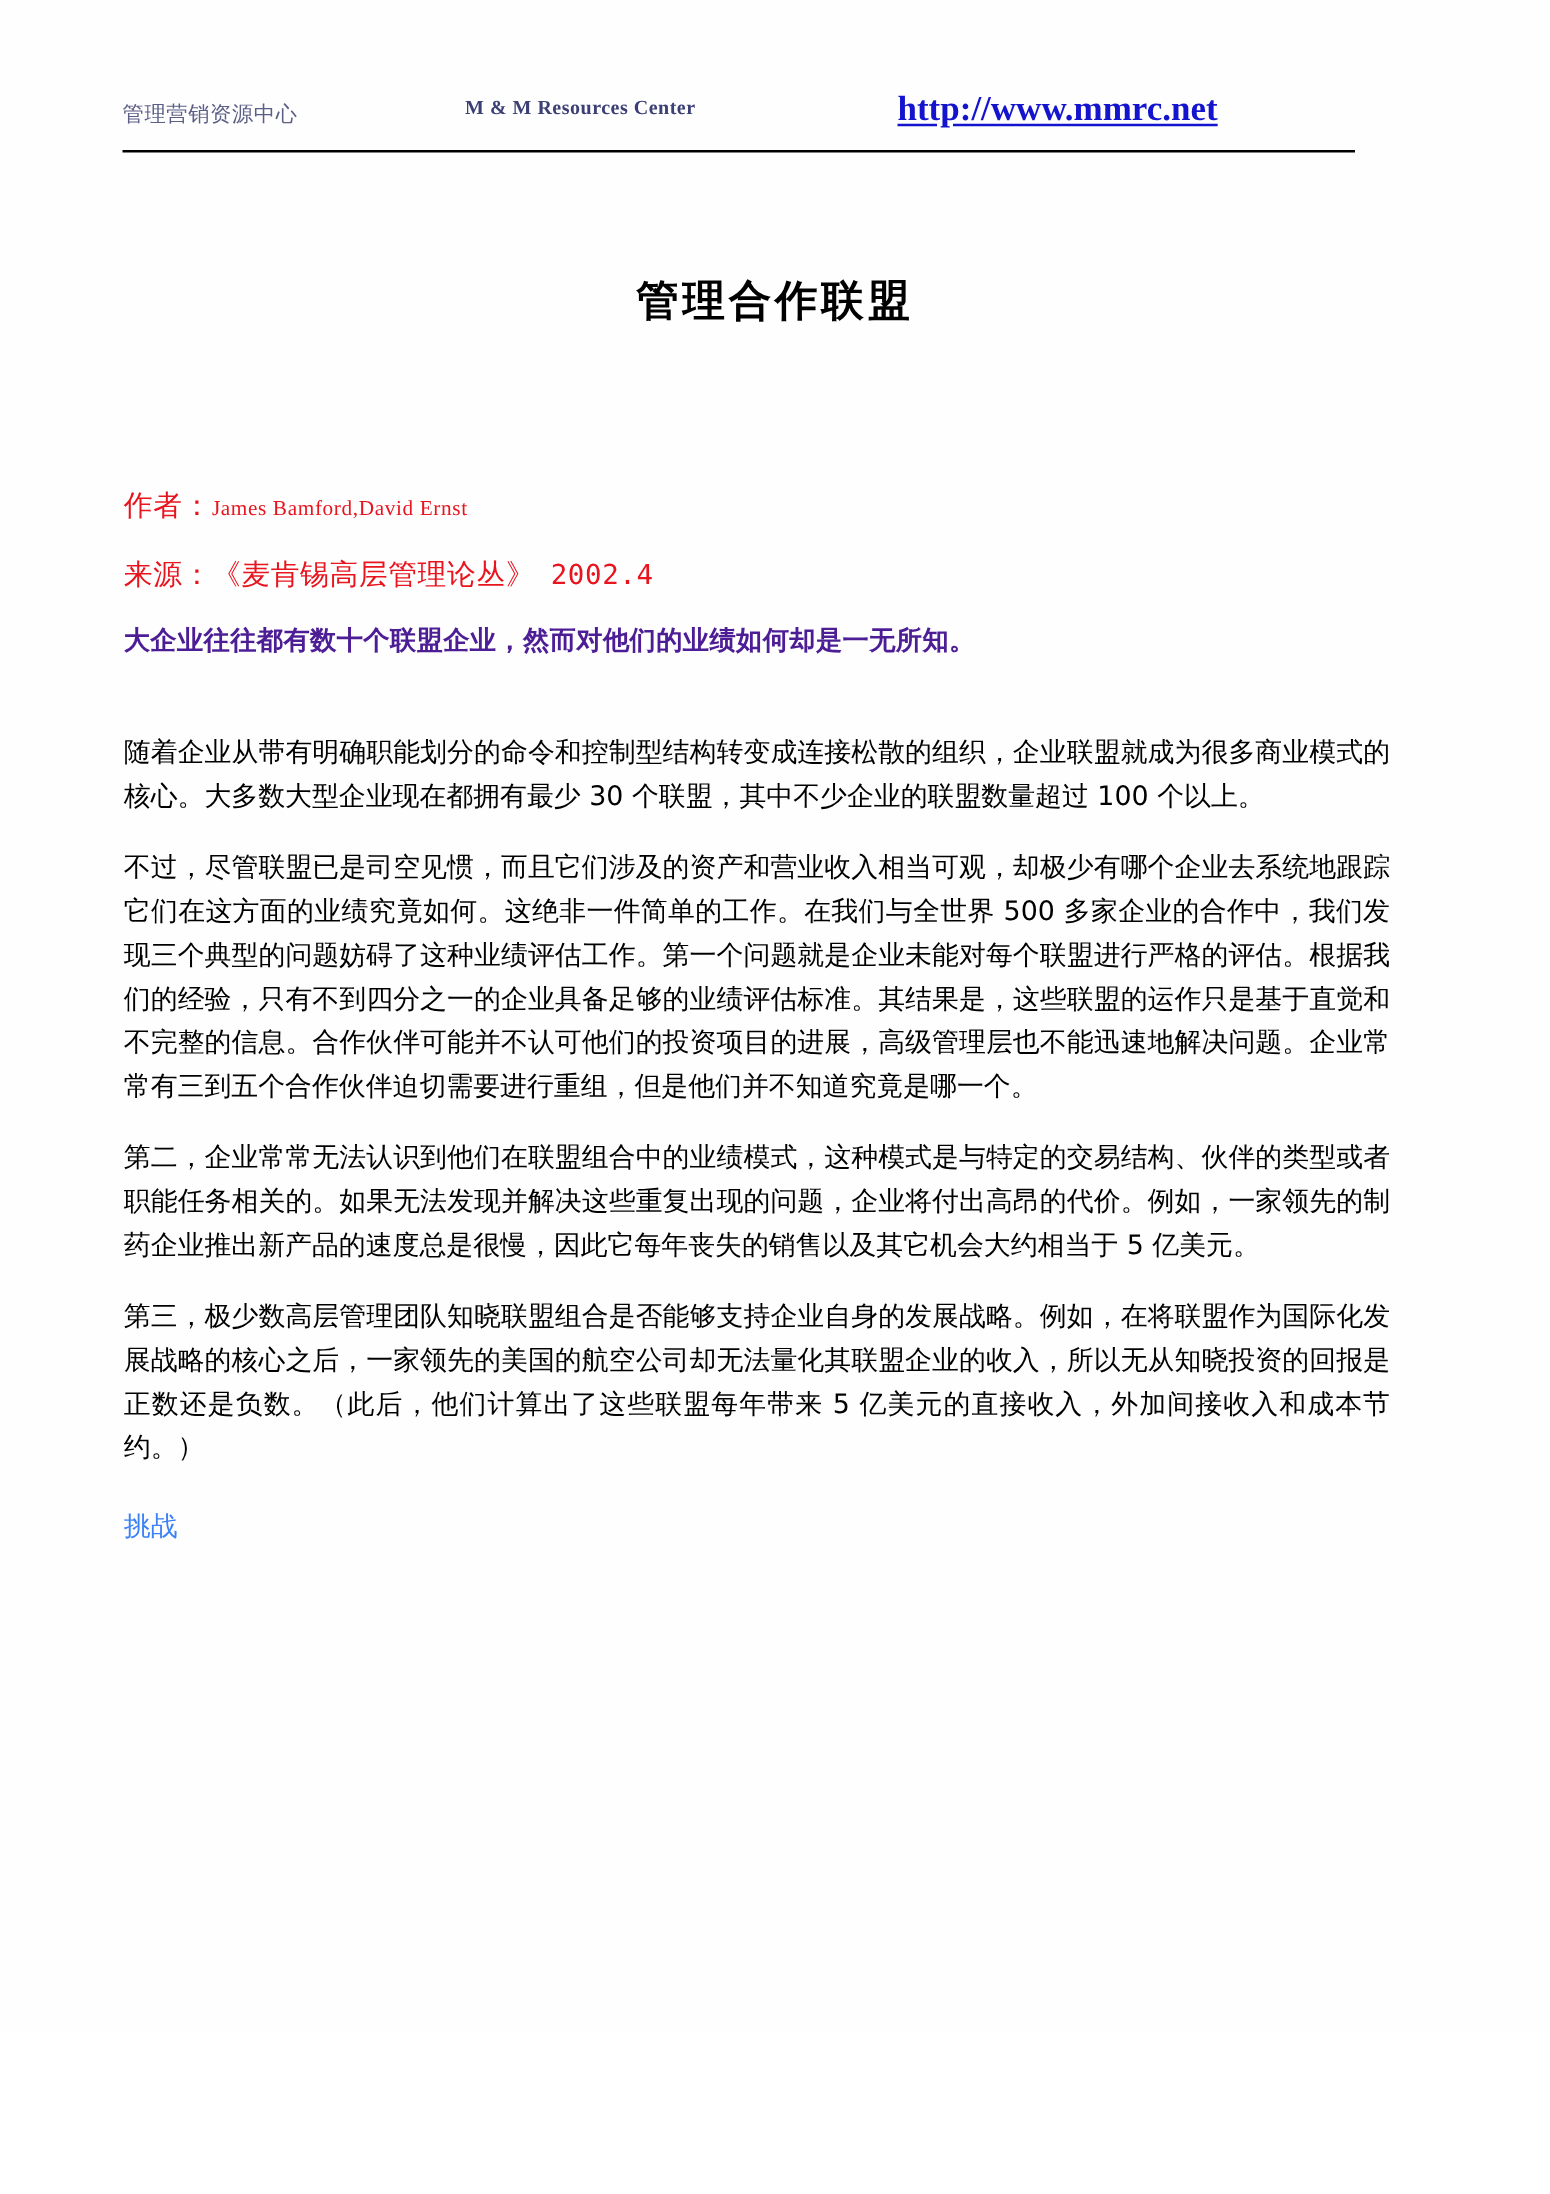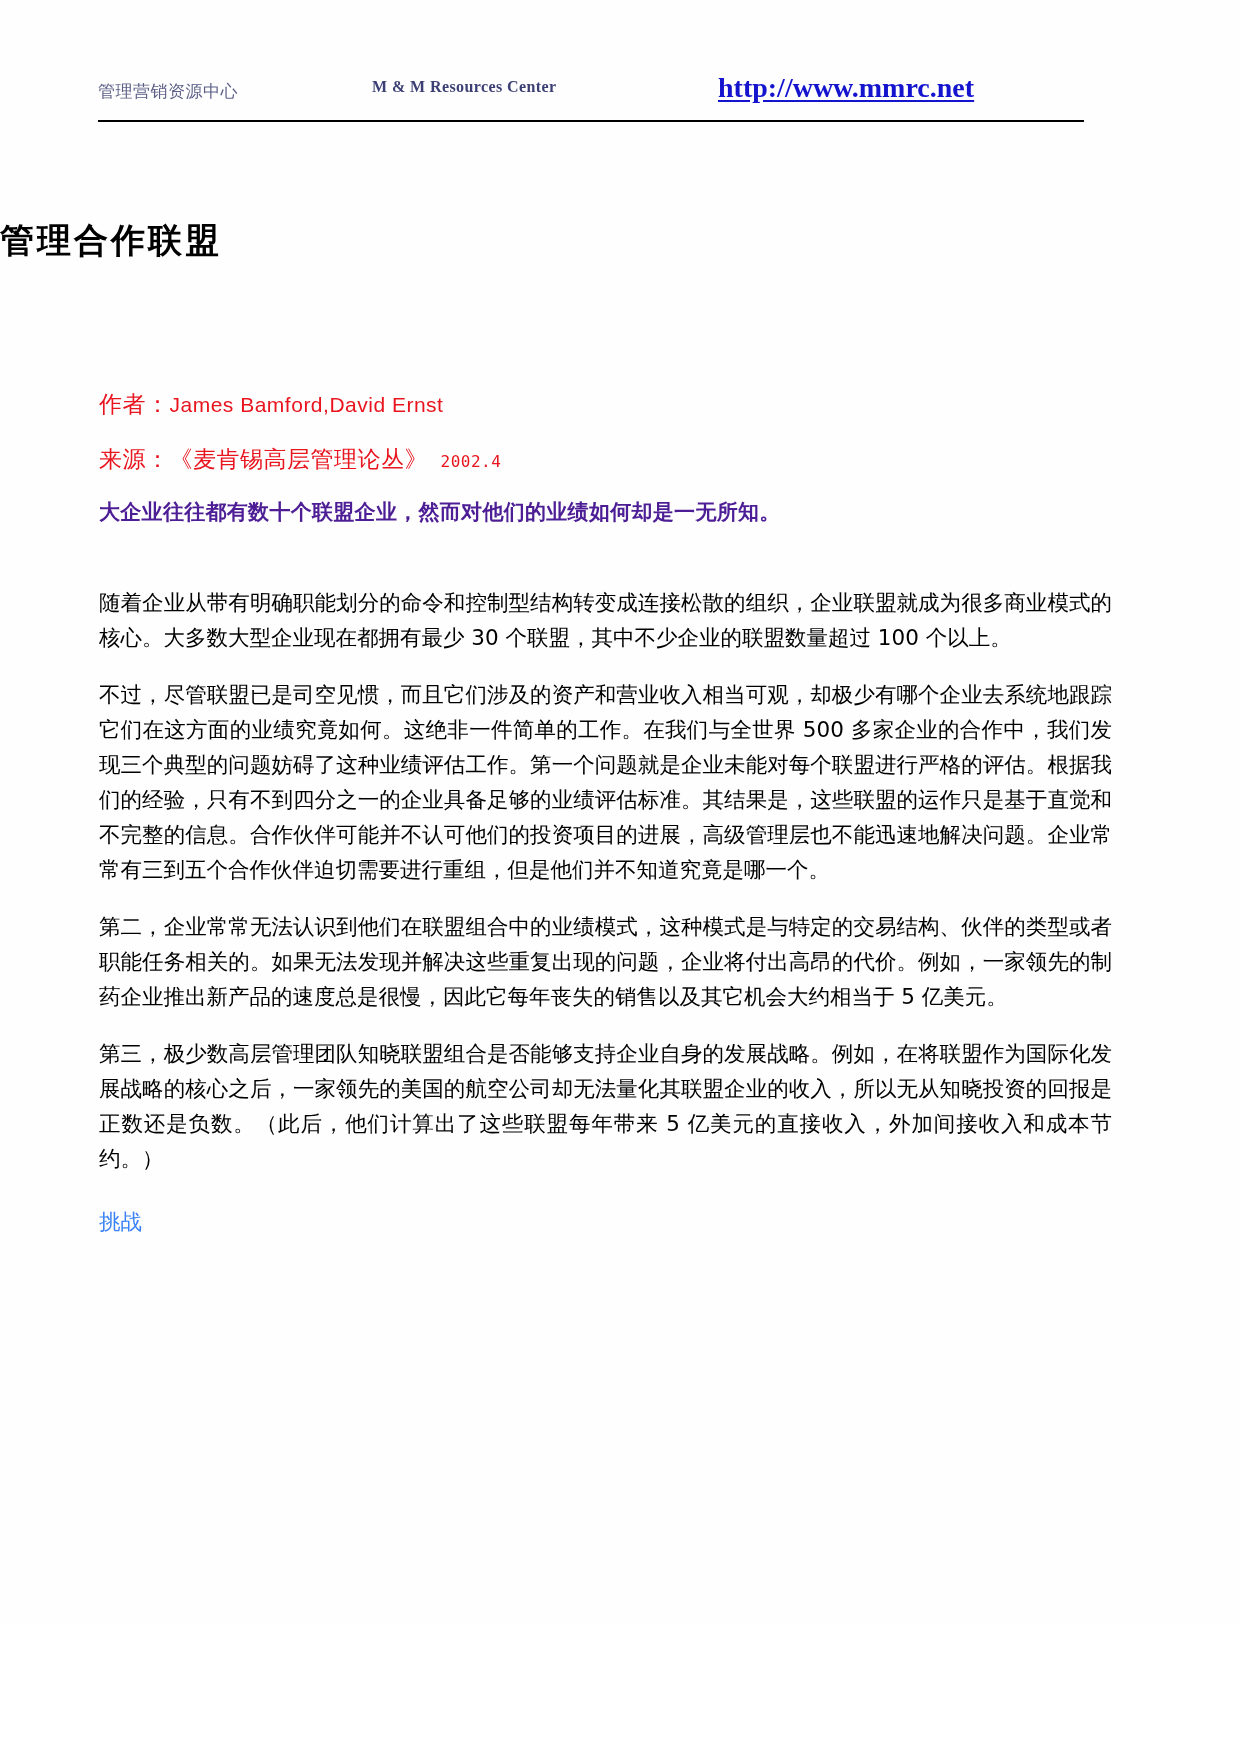--- a/index.html
+++ b/index.html
@@ -74,55 +74,55 @@
     height: 0;
     border-top: 2px solid #000000;
   }
 
   
   .doc-title {
     position: absolute;
     left: 0;
     top: 218px;
     width: 1240px;
-    text-align: left;
+    text-align: center;
     font-family: "DejaVu Serif", "Liberation Serif", serif;
     font-weight: bold;
     font-size: 34px;
     letter-spacing: 3px;
     color: #000000;
   }
 
   
   .meta-author {
     position: absolute;
     left: 99px;
     top: 389px;
     font-size: 23px;
     color: #e8141e;
     white-space: nowrap;
     letter-spacing: 0.5px;
   }
   .meta-author .latin {
-    font-family: Liberation Sans, sans-serif;
-    font-size: 21px;
+    font-family: Liberation Serif, serif;
+    font-size: 17px;
     letter-spacing: 0.5px;
   }
   .meta-source {
     position: absolute;
     left: 99px;
     top: 444px;
     font-size: 23px;
     color: #e8141e;
     white-space: nowrap;
     letter-spacing: 0.5px;
   }
   .meta-source .num {
     font-family: "DejaVu Sans Mono", "Liberation Mono", monospace;
-    font-size: 16px;
+    font-size: 22px;
     text-align: right;
   }
 
   .subtitle {
     position: absolute;
     left: 99px;
     top: 498px;
     width: 1010px;
     font-family: "DejaVu Sans", "Liberation Sans", sans-serif;
     font-weight: bold;

